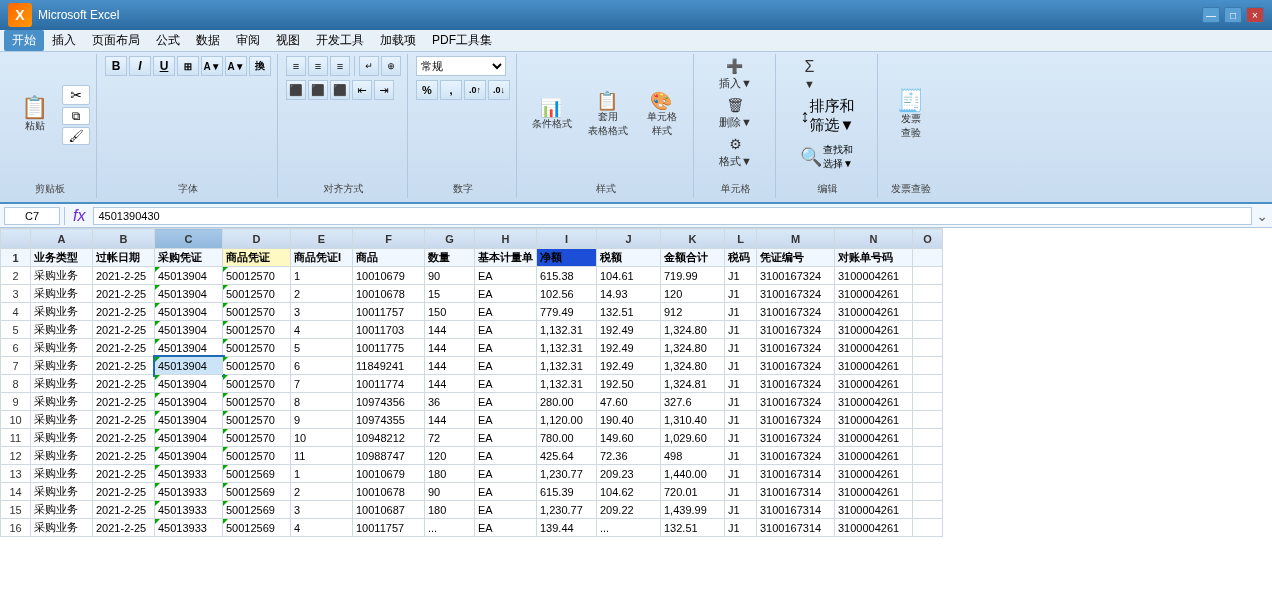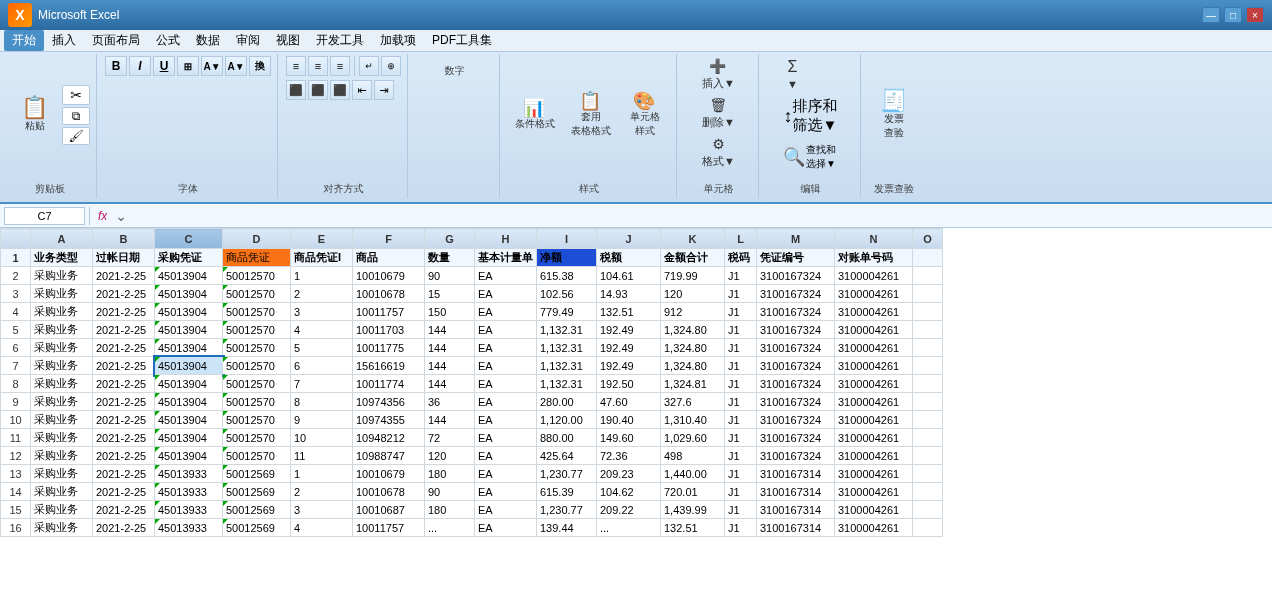--- a/index.html
+++ b/index.html
@@ -123,32 +123,32 @@
     .formula-bar {
       background: #f0f7ff;
       height: 24px;
       display: flex;
       align-items: center;
       border-bottom: 1px solid #b0c8e0;
       padding: 0 4px;
       gap: 4px;
     }
     .cell-ref-box {
-      width: 81px;
+      width: 56px;
       height: 18px;
       border: 1px solid #b0c8e0;
       background: white;
       font-size: 11px;
       text-align: center;
       display: flex;
       align-items: center;
       justify-content: center;
     }
     .formula-divider { width: 1px; height: 18px; background: #b0c8e0; }
-    .fx-label { font-size: 12px; color: #be185d; padding: 0 4px; font-style: italic; }
+    .fx-label { font-size: 16px; color: #6d28d9; padding: 0 4px; font-style: italic; }
     .formula-input {
       flex: 1;
       height: 18px;
       border: 1px solid #b0c8e0;
       background: white;
       font-size: 11px;
       padding: 0 4px;
     }
 
     
@@ -325,20 +325,33 @@
           <div class="align-btn" style="width:20px;height:20px;border:1px solid #b0c8e0;background:linear-gradient(to bottom,#e8f4ff,#d0e4f4);cursor:pointer;display:flex;align-items:center;justify-content:center;font-size:11px;">⬛</div>
           <div class="align-btn" style="width:20px;height:20px;border:1px solid #b0c8e0;background:linear-gradient(to bottom,#e8f4ff,#d0e4f4);cursor:pointer;display:flex;align-items:center;justify-content:center;font-size:11px;">⬛</div>
           <div class="align-btn" style="width:20px;height:20px;border:1px solid #b0c8e0;background:linear-gradient(to bottom,#e8f4ff,#d0e4f4);cursor:pointer;display:flex;align-items:center;justify-content:center;font-size:11px;">⇤</div>
           <div class="align-btn" style="width:20px;height:20px;border:1px solid #b0c8e0;background:linear-gradient(to bottom,#e8f4ff,#d0e4f4);cursor:pointer;display:flex;align-items:center;justify-content:center;font-size:11px;">⇥</div>
         </div>
       </div>
       <div class="ribbon-group-label">对齐方式</div>
     </div>
 
     <div class="ribbon-group" style="min-width:90px;">
+      <div class="ribbon-group-content" style="flex-direction:column;align-items:flex-start;">
+        <div class="font-row">
+          <select class="number-format-select">
+            <option>常规</option>
+          </select>
+        </div>
+        <div class="font-row">
+          <div class="format-btn" style="width:22px;height:20px;border:1px solid #b0c8e0;background:linear-gradient(to bottom,#e8f4ff,#d0e4f4);cursor:pointer;display:flex;align-items:center;justify-content:center;font-size:11px;">%</div>
+          <div class="format-btn" style="width:22px;height:20px;border:1px solid #b0c8e0;background:linear-gradient(to bottom,#e8f4ff,#d0e4f4);cursor:pointer;display:flex;align-items:center;justify-content:center;font-size:11px;">,</div>
+          <div class="format-btn" style="width:22px;height:20px;border:1px solid #b0c8e0;background:linear-gradient(to bottom,#e8f4ff,#d0e4f4);cursor:pointer;display:flex;align-items:center;justify-content:center;font-size:9px;">.0↑</div>
+          <div class="format-btn" style="width:22px;height:20px;border:1px solid #b0c8e0;background:linear-gradient(to bottom,#e8f4ff,#d0e4f4);cursor:pointer;display:flex;align-items:center;justify-content:center;font-size:9px;">.0↓</div>
+        </div>
+      </div>
       <div class="ribbon-group-label">数字</div>
     </div>
 
     <div class="ribbon-group" style="min-width:130px;">
       <div class="ribbon-group-content">
         <div class="large-btn">
           <div class="large-btn-icon" style="font-size:18px;">📊</div>
           <div class="large-btn-label">条件格式</div>
         </div>
         <div class="large-btn">
@@ -397,20 +410,21 @@
       </div>
       <div class="ribbon-group-label">发票查验</div>
     </div>
   </div>
 </div>
 
 <div class="formula-bar">
   <div class="cell-ref-box">C7</div>
   <div class="formula-divider"></div>
   <span class="fx-label">fx</span>
+  <input class="formula-input" value="4501390430" style="">
   <span style="font-size:14px;cursor:pointer;color:#666;">⌄</span>
 </div>
 
 <div class="sheet-container">
   <table class="sheet-table">
     <colgroup>
       <col style="width:30px">
       <col style="width:62px">
       <col style="width:62px">
       <col style="width:68px">
@@ -447,21 +461,21 @@
         <th class="col-header">O</th>
       </tr>
     </thead>
     <tbody id="sheet-body">
 
       <tr>
         <td class="row-header">1</td>
         <td style="font-weight:bold;background:#f0f7ff;">业务类型</td>
         <td style="font-weight:bold;background:#f0f7ff;">过帐日期</td>
         <td style="font-weight:bold;background:#f0f7ff;">采购凭证</td>
-        <td style="font-weight:normal;background:#f97316;">商品凭证</td>
+        <td style="font-weight:bold;background:#fef9c3;">商品凭证</td>
         <td style="font-weight:bold;background:#f0f7ff;">商品凭证I</td>
         <td style="font-weight:bold;background:#f0f7ff;">商品</td>
         <td style="font-weight:bold;background:#f0f7ff;">数量</td>
         <td style="font-weight:bold;background:#f0f7ff;">基本计量单</td>
         <td style="font-weight:bold;background:#1d4ed8;">净额</td>
         <td style="font-weight:bold;background:#f0f7ff;">税额</td>
         <td style="font-weight:bold;background:#f0f7ff;">金额合计</td>
         <td style="font-weight:bold;background:#f0f7ff;">税码</td>
         <td style="font-weight:bold;background:#f0f7ff;">凭证编号</td>
         <td style="font-weight:bold;background:#f0f7ff;">对账单号码</td>
@@ -557,21 +571,21 @@
           <td><span>3100004261</span></td>
           <td></td>
         </tr>
         <tr>
           <td class="row-header">7</td>
           <td><span>采购业务</span></td>
           <td><span>2021-2-25</span></td>
           <td class="selected-cell" style="position: relative;"><span style="position: absolute; top: 0px; left: 0px; width: 0px; height: 0px; border-style: solid; border-width: 5px 5px 0px 0px; border-color: rgb(0, 170, 0) transparent transparent;"></span><span>45013904</span></td>
           <td style="position: relative;"><span style="position: absolute; top: 0px; left: 0px; width: 0px; height: 0px; border-style: solid; border-width: 5px 5px 0px 0px; border-color: rgb(0, 170, 0) transparent transparent;"></span><span>50012570</span></td>
           <td><span>6</span></td>
-          <td><span>15616619</span></td>
+          <td><span>11849241</span></td>
           <td><span>144</span></td>
           <td><span>EA</span></td>
           <td><span>1,132.31</span></td>
           <td><span>192.49</span></td>
           <td><span>1,324.80</span></td>
           <td><span>J1</span></td>
           <td><span>3100167324</span></td>
           <td><span>3100004261</span></td>
           <td></td>
         </tr>
@@ -632,21 +646,21 @@
         <tr>
           <td class="row-header">11</td>
           <td><span>采购业务</span></td>
           <td><span>2021-2-25</span></td>
           <td style="position: relative;"><span style="position: absolute; top: 0px; left: 0px; width: 0px; height: 0px; border-style: solid; border-width: 5px 5px 0px 0px; border-color: rgb(0, 170, 0) transparent transparent;"></span><span>45013904</span></td>
           <td style="position: relative;"><span style="position: absolute; top: 0px; left: 0px; width: 0px; height: 0px; border-style: solid; border-width: 5px 5px 0px 0px; border-color: rgb(0, 170, 0) transparent transparent;"></span><span>50012570</span></td>
           <td><span>10</span></td>
           <td><span>10948212</span></td>
           <td><span>72</span></td>
           <td><span>EA</span></td>
-          <td><span>880.00</span></td>
+          <td><span>780.00</span></td>
           <td><span>149.60</span></td>
           <td><span>1,029.60</span></td>
           <td><span>J1</span></td>
           <td><span>3100167324</span></td>
           <td><span>3100004261</span></td>
           <td></td>
         </tr>
         <tr>
           <td class="row-header">12</td>
           <td><span>采购业务</span></td>

